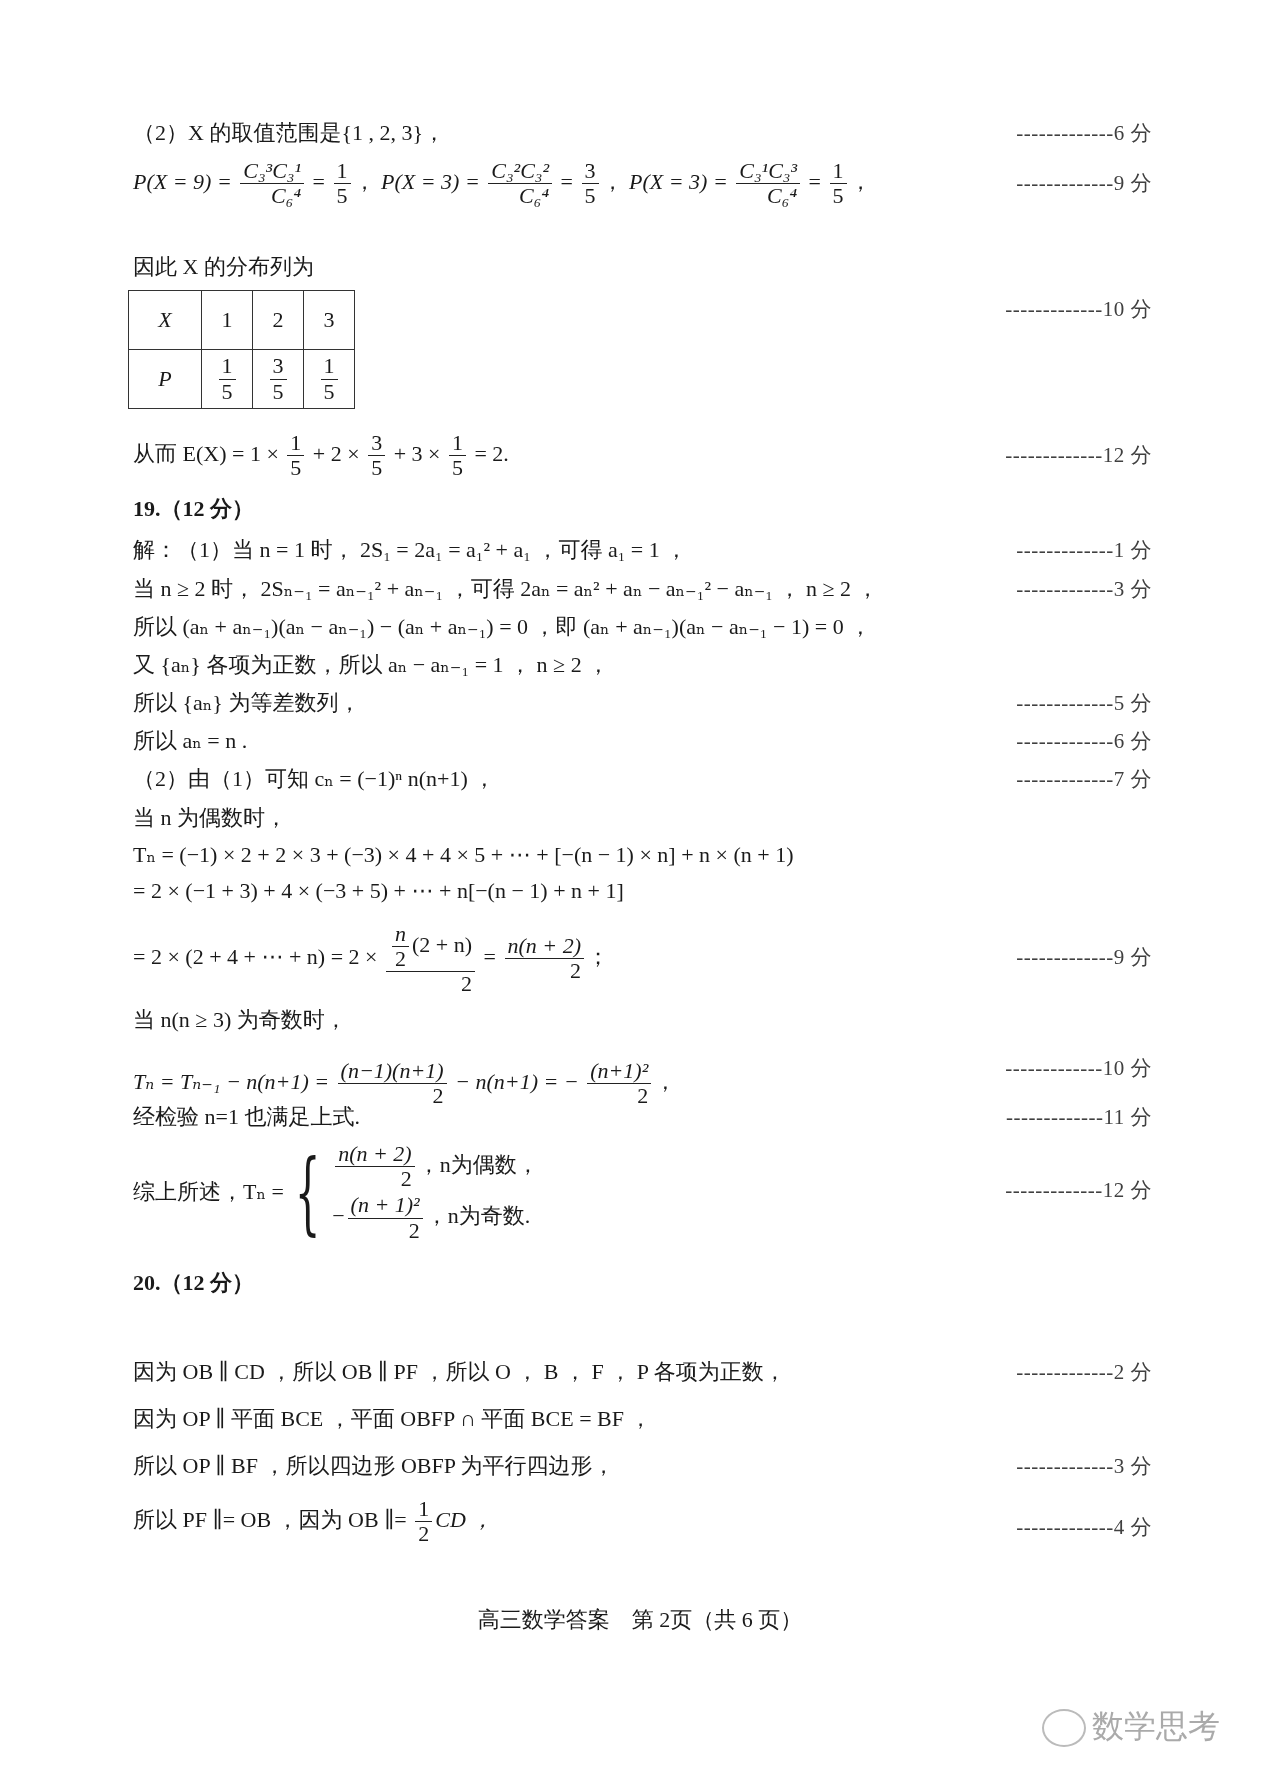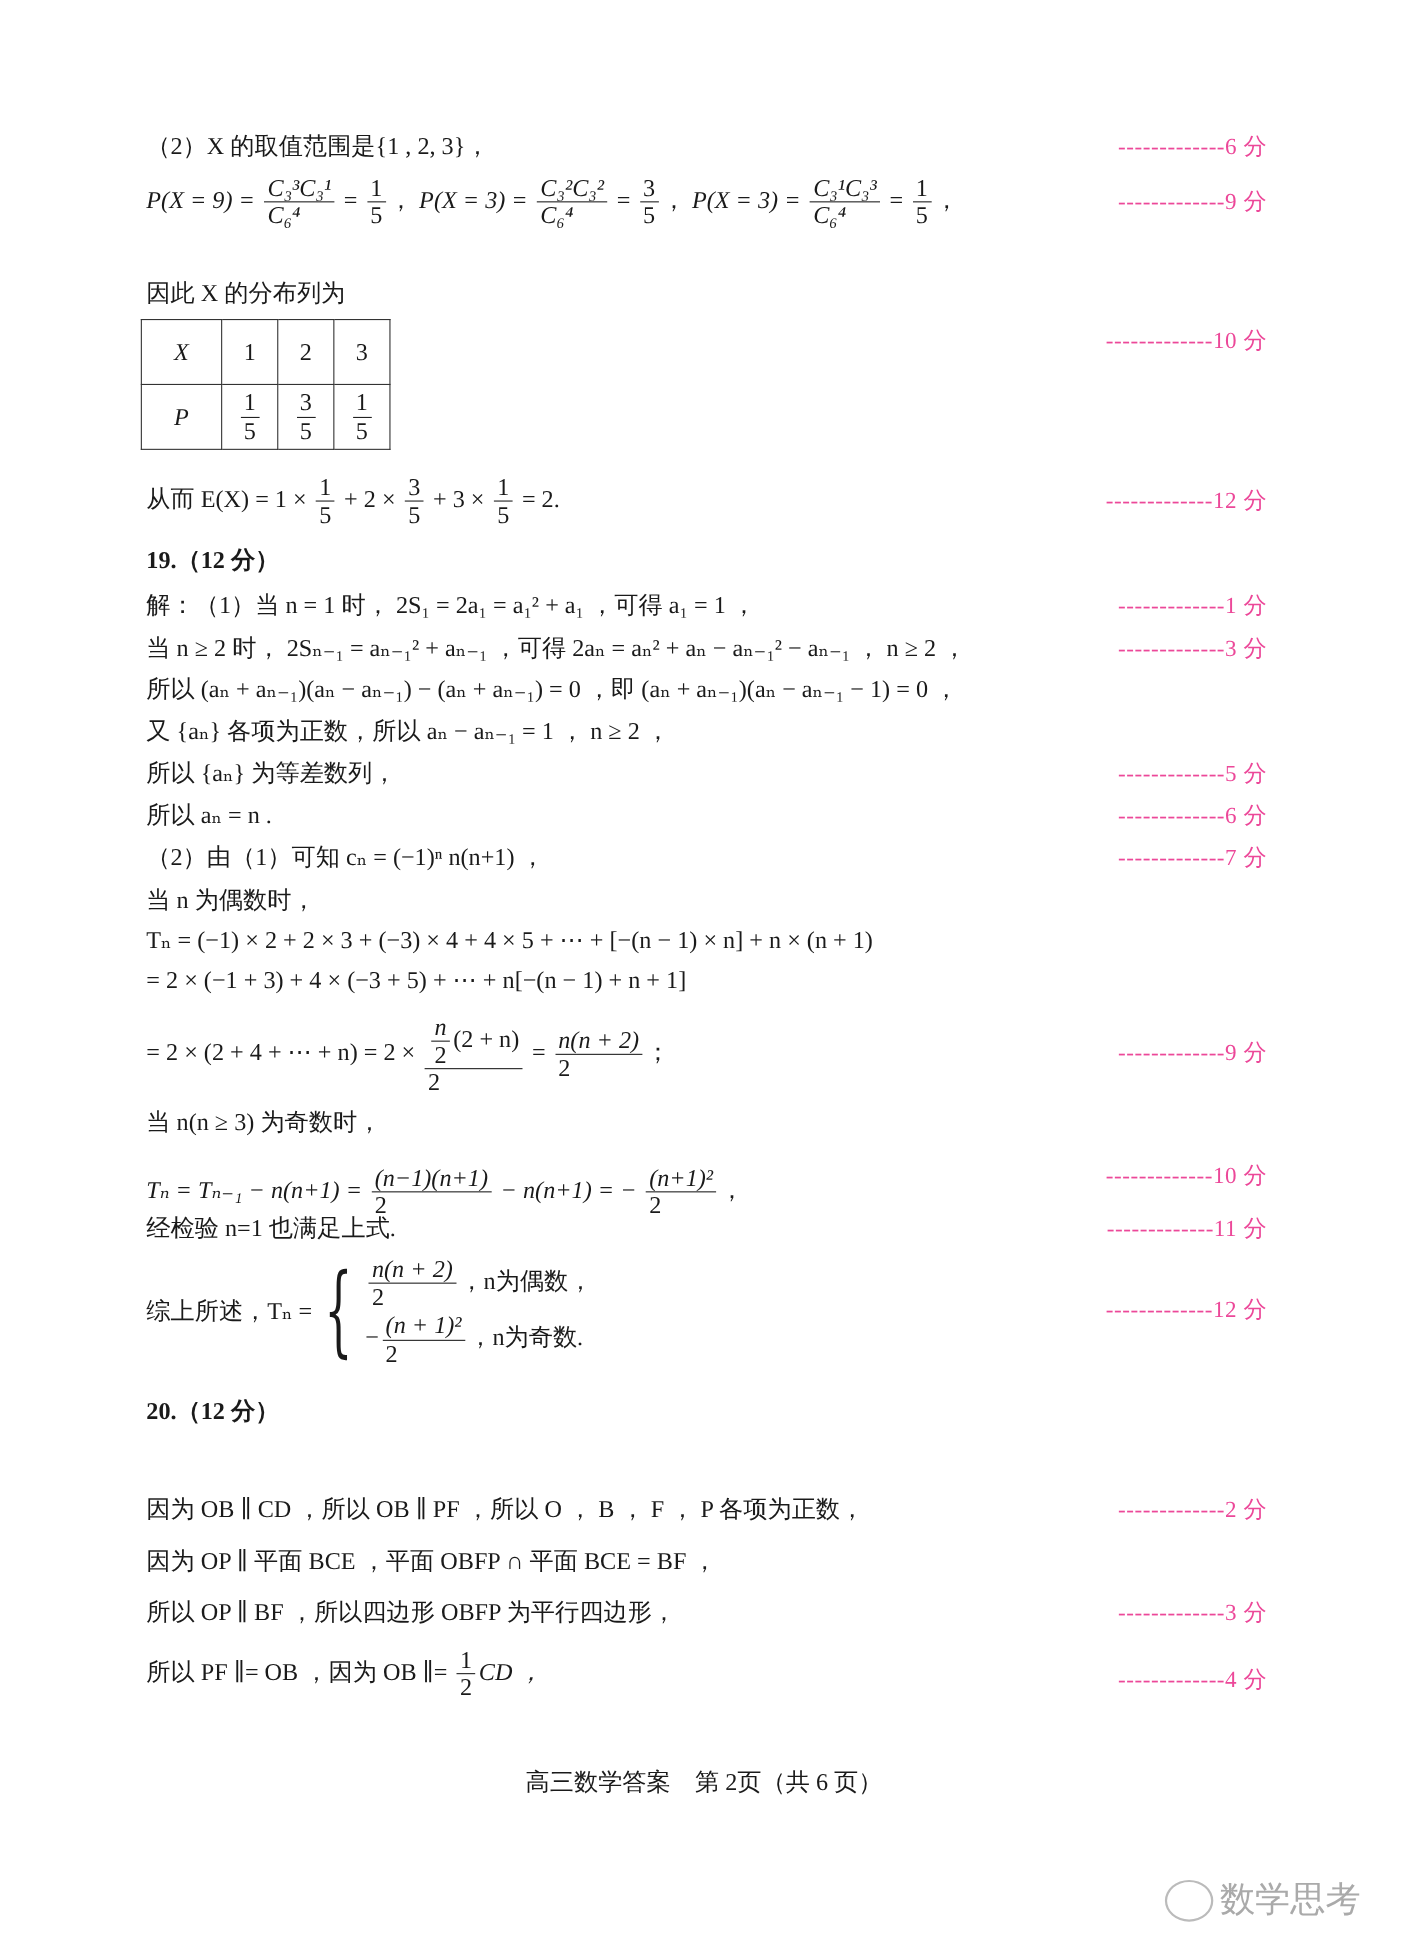--- a/index.html
+++ b/index.html
@@ -1,34 +1,34 @@
 <!DOCTYPE html>
 <html><head>
 <meta charset="utf-8">
 <style>
   html, body { margin:0; padding:0; background:#ffffff; }
   body { width:1280px; height:1771px; position:relative; overflow:hidden;
          font-family:"Liberation Serif","DejaVu Serif",serif; color:#1a1a1a; }
   .page { position:absolute; left:0; top:0; width:1280px; height:1771px; }
   .line { position:absolute; left:133px; font-size:22px; line-height:30px; white-space:nowrap; }
-  .score { position:absolute; right:128px; font-size:21px; line-height:30px; white-space:nowrap; color:#ec4899; letter-spacing:0.5px; }
+  .score { position:absolute; right:128px; font-size:21px; line-height:30px; white-space:nowrap; color:#404040; letter-spacing:0.5px; }
   .bold { font-weight:bold; }
   i, .m { font-style:italic; }
-  .frac { display:inline-block; vertical-align:middle; text-align:left; margin:0 3px; line-height:1.1; }
+  .frac { display:inline-block; vertical-align:middle; text-align:right; margin:0 3px; line-height:1.1; }
   .frac .num { display:block; padding:0 3px; border-bottom:1px solid #222; }
   .frac .den { display:block; padding:0 3px; }
   table.dist { position:absolute; left:128px; top:290px; border-collapse:collapse; font-size:22px; }
   table.dist td { border:1.5px solid #333; height:56px; text-align:center; vertical-align:middle; }
   table.dist td.h { width:70px; font-style:italic; }
   table.dist td.c { width:48px; }
   .brace { display:inline-block; vertical-align:middle; font-size:90px; line-height:90px; transform:scaleX(0.45); margin:0 -10px; font-family:"DejaVu Serif",serif; }
   .cases { display:inline-block; vertical-align:middle; }
   .cases > div { margin:2px 0; }
   .footer { position:absolute; left:0; width:1280px; top:1605px; text-align:center; font-size:22px; }
-  .watermark { position:absolute; right:43px; top:1705px; font-size:32px; color:#aaa; font-family:"DejaVu Sans",sans-serif; }
+  .watermark { position:absolute; right:60px; top:1705px; font-size:32px; color:#aaa; font-family:"DejaVu Sans",sans-serif; }
   .wm-icon { display:inline-block; width:40px; height:34px; border:2px solid #bbb; border-radius:50%; vertical-align:middle; margin-right:6px; position:relative; }
 </style>
 </head>
 <body>
 
 <div class="page">
 
   <div class="line" style="top:118px">（2）X 的取值范围是{1 , 2, 3}，</div>
   <div class="score" style="top:118px">-------------6 分</div>
 

